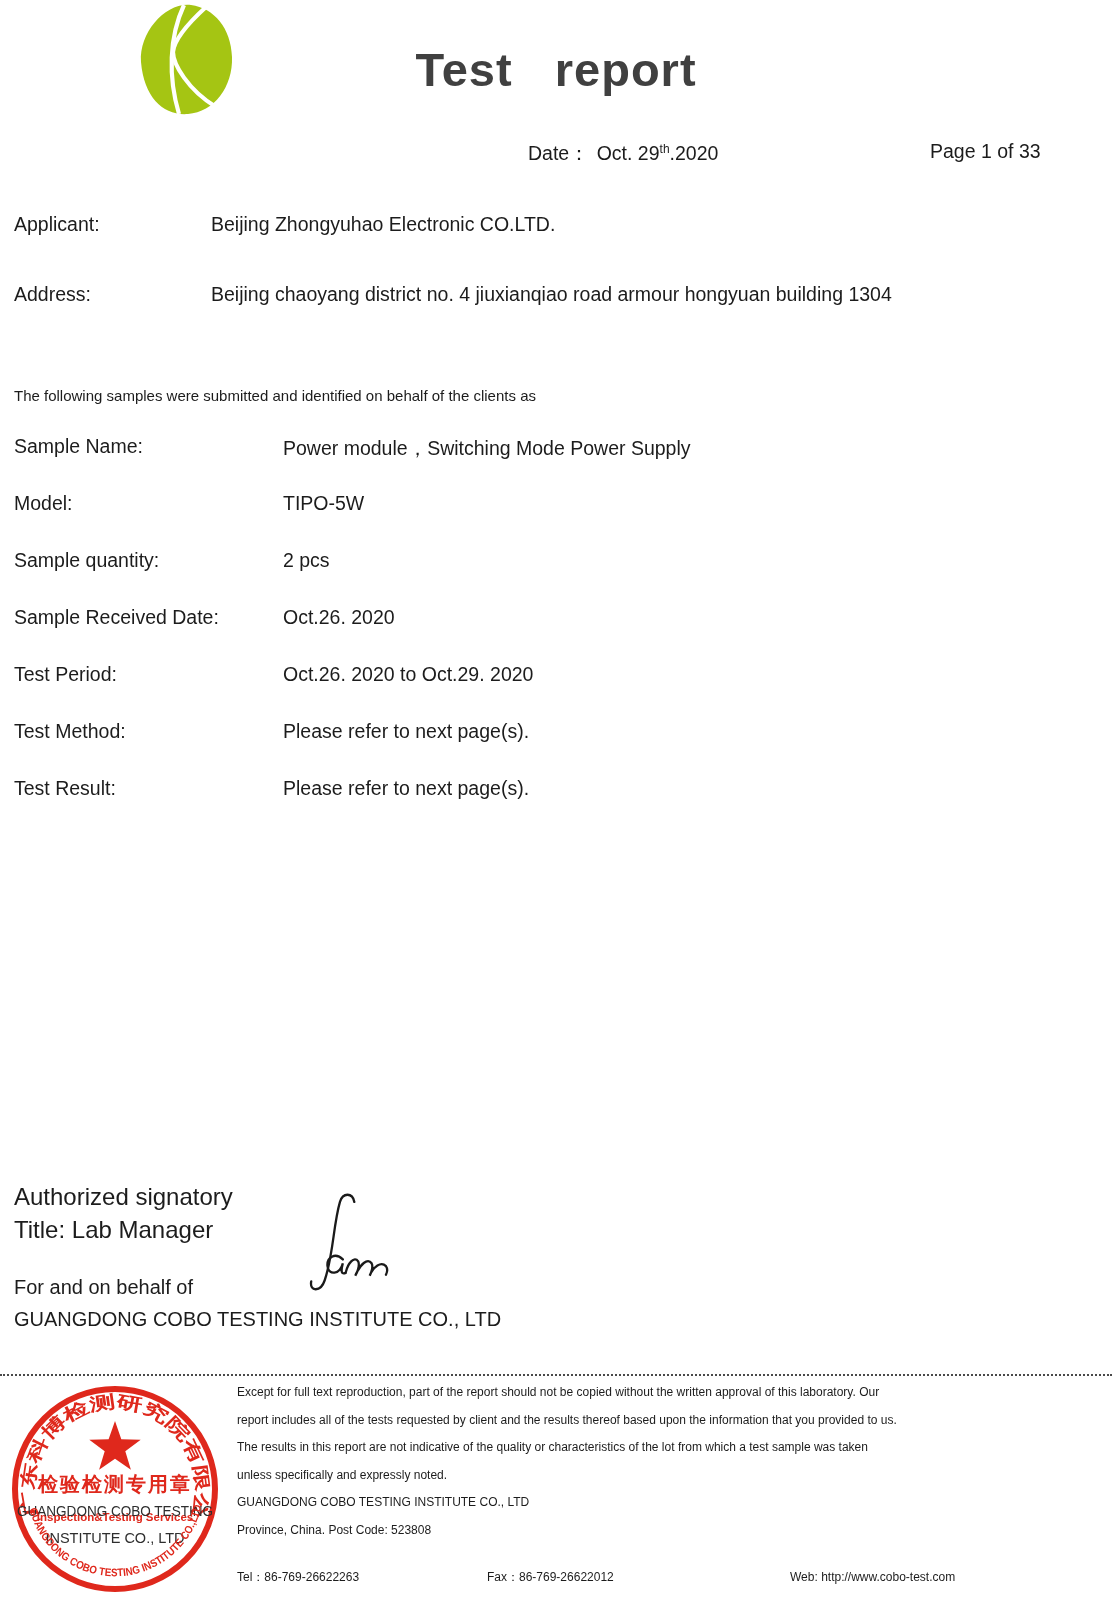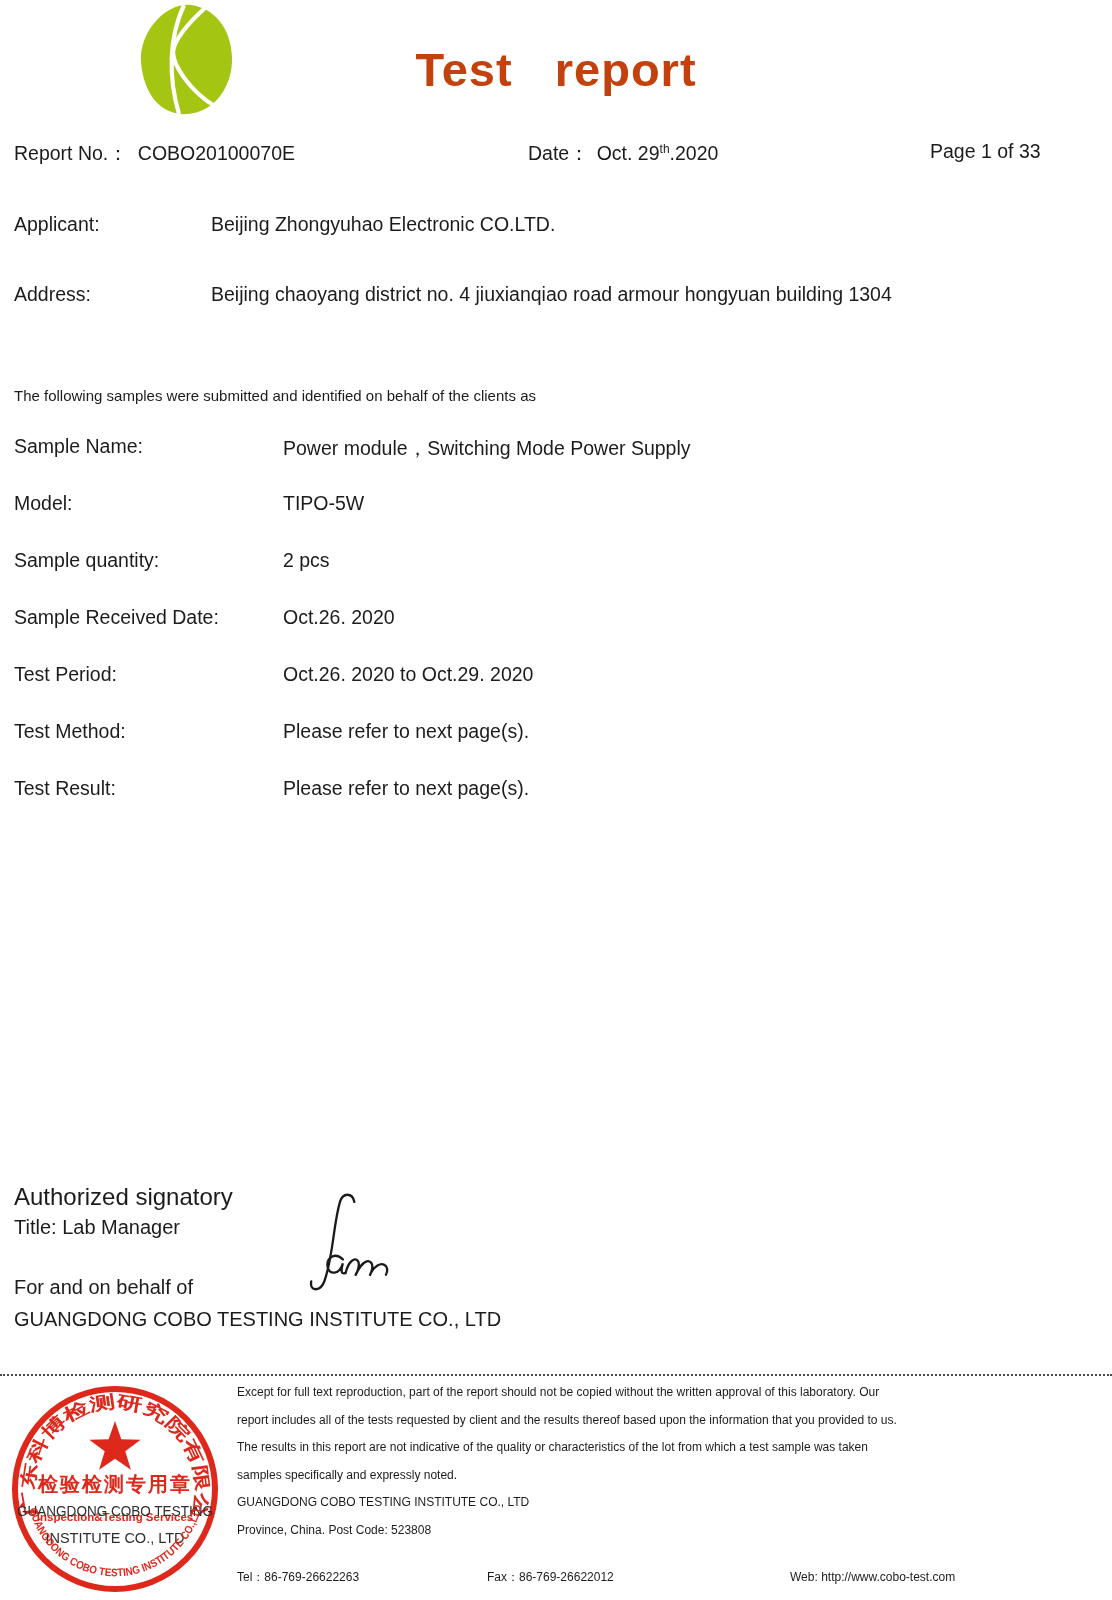--- a/index.html
+++ b/index.html
@@ -7,38 +7,38 @@
   .page {
     position:relative; width:1112px; height:1600px; margin:0 auto;
     background:#ffffff; overflow:hidden;
     font-family:"Liberation Sans", sans-serif; color:#1c1c1c;
   }
   .abs { position:absolute; }
 
   
   .logo { left:136px; top:2px; width:100px; height:116px; }
   .title { top:42px; left:0; width:100%; text-align:center;
-           font-size:47px; font-weight:800; letter-spacing:1px; white-space:pre; color:#c2410c; }
+           font-size:47px; font-weight:800; letter-spacing:1px; white-space:pre; color:#404040; }
   .hdr { top:140px; font-size:19.5px; }
   .report-no { left:14px; }
   .report-no .val { margin-left:10px; }
   .date-block { left:528px; }
   .date-block .main { margin-left:8px; }
   .date-block sup { font-size:12px; vertical-align:super; }
   .page-info { left:930px; }
 
   
   .row-label { position:absolute; left:14px; font-size:19.5px; }
   .party-val { position:absolute; left:175px; font-size:19.5px;margin-left:36px; }
   .sample-val { position:absolute; left:283px; font-size:19.5px; }
   .intro { left:14px; top:387px; font-size:15px; }
 
   
   .auth { left:14px; top:1183px; font-size:24px; }
-  .lab { left:14px; top:1216px; font-size:20px; }
+  .lab { left:14px; top:1216px; font-size:24px; }
   .sig { left:293px; top:1186px; width:115px; height:120px; }
   .behalf { left:14px; top:1276px; font-size:20px; }
   .sig-company { left:14px; top:1308px; font-size:20px; }
 
   
   .dotline { left:0; top:1374px; width:1112px; border-top:2px dotted #4a4a4a; height:0; }
   .footer-text { left:237px; top:1379px; width:875px; font-size:12px; line-height:27.5px; }
   .tel-row { position:relative; height:28px;margin-top:20px; }
   .tel-row span { position:absolute; top:0; }
   .tel-t { left:0; } .fax-t { left:250px; } .web-t { left:553px; }
@@ -51,23 +51,20 @@
 <div class="page">
 
   <svg class="abs logo" viewBox="0 0 100 116" aria-hidden="true">
     <path d="M 55,3 C 78,6 95,26 96,55 C 97,85 78,110 52,112 C 28,114 8,96 5,60 C 3,30 30,0 55,3 Z" fill="#a5c513"></path>
     <path d="M 48,3 C 33,35 32,75 43,112" fill="none" stroke="#ffffff" stroke-width="4.2"></path>
     <path d="M 70,5 C 48,25 38,40 37,50 C 37,62 52,88 80,105" fill="none" stroke="#ffffff" stroke-width="4.2"></path>
   </svg>
 
   <div class="abs title">Test   report</div>
 
-  <div class="abs hdr report-no">
-    <span>Report No.：</span><span class="val">COBO20100070E</span>
-  </div>
   <div class="abs hdr date-block">
     <span>Date：</span><span class="main">Oct. 29</span><sup>th</sup><span>.2020</span>
   </div>
   <div class="abs hdr page-info">Page 1 of 33</div>
 
   <div class="row-label" style="top:213px">Applicant:</div>
   <div class="party-val" style="top:213px">Beijing Zhongyuhao Electronic CO.LTD.</div>
   <div class="row-label" style="top:283px">Address:</div>
   <div class="party-val" style="top:283px">Beijing chaoyang district no. 4 jiuxianqiao road armour hongyuan building 1304</div>
 
@@ -114,21 +111,21 @@
 
   <div class="abs behalf">For and on behalf of</div>
   <div class="abs sig-company">GUANGDONG COBO TESTING INSTITUTE CO., LTD</div>
 
   <div class="abs dotline"></div>
 
   <div class="abs footer-text">
     <div>Except for full text reproduction, part of the report should not be copied without the written approval of this laboratory. Our</div>
     <div>report includes all of the tests requested by client and the results thereof based upon the information that you provided to us.</div>
     <div>The results in this report are not indicative of the quality or characteristics of the lot from which a test sample was taken</div>
-    <div>samples specifically and expressly noted.</div>
+    <div>unless specifically and expressly noted.</div>
     <div>GUANGDONG COBO TESTING INSTITUTE CO., LTD</div>
     <div>Province, China. Post Code: 523808</div>
     <div class="tel-row">
       <span class="tel-t">Tel：86-769-26622263</span>
       <span class="fax-t">Fax：86-769-26622012</span>
       <span class="web-t">Web: http://www.cobo-test.com</span>
     </div>
   </div>
 
   <svg class="abs stamp" viewBox="0 0 214 214" aria-hidden="true">

